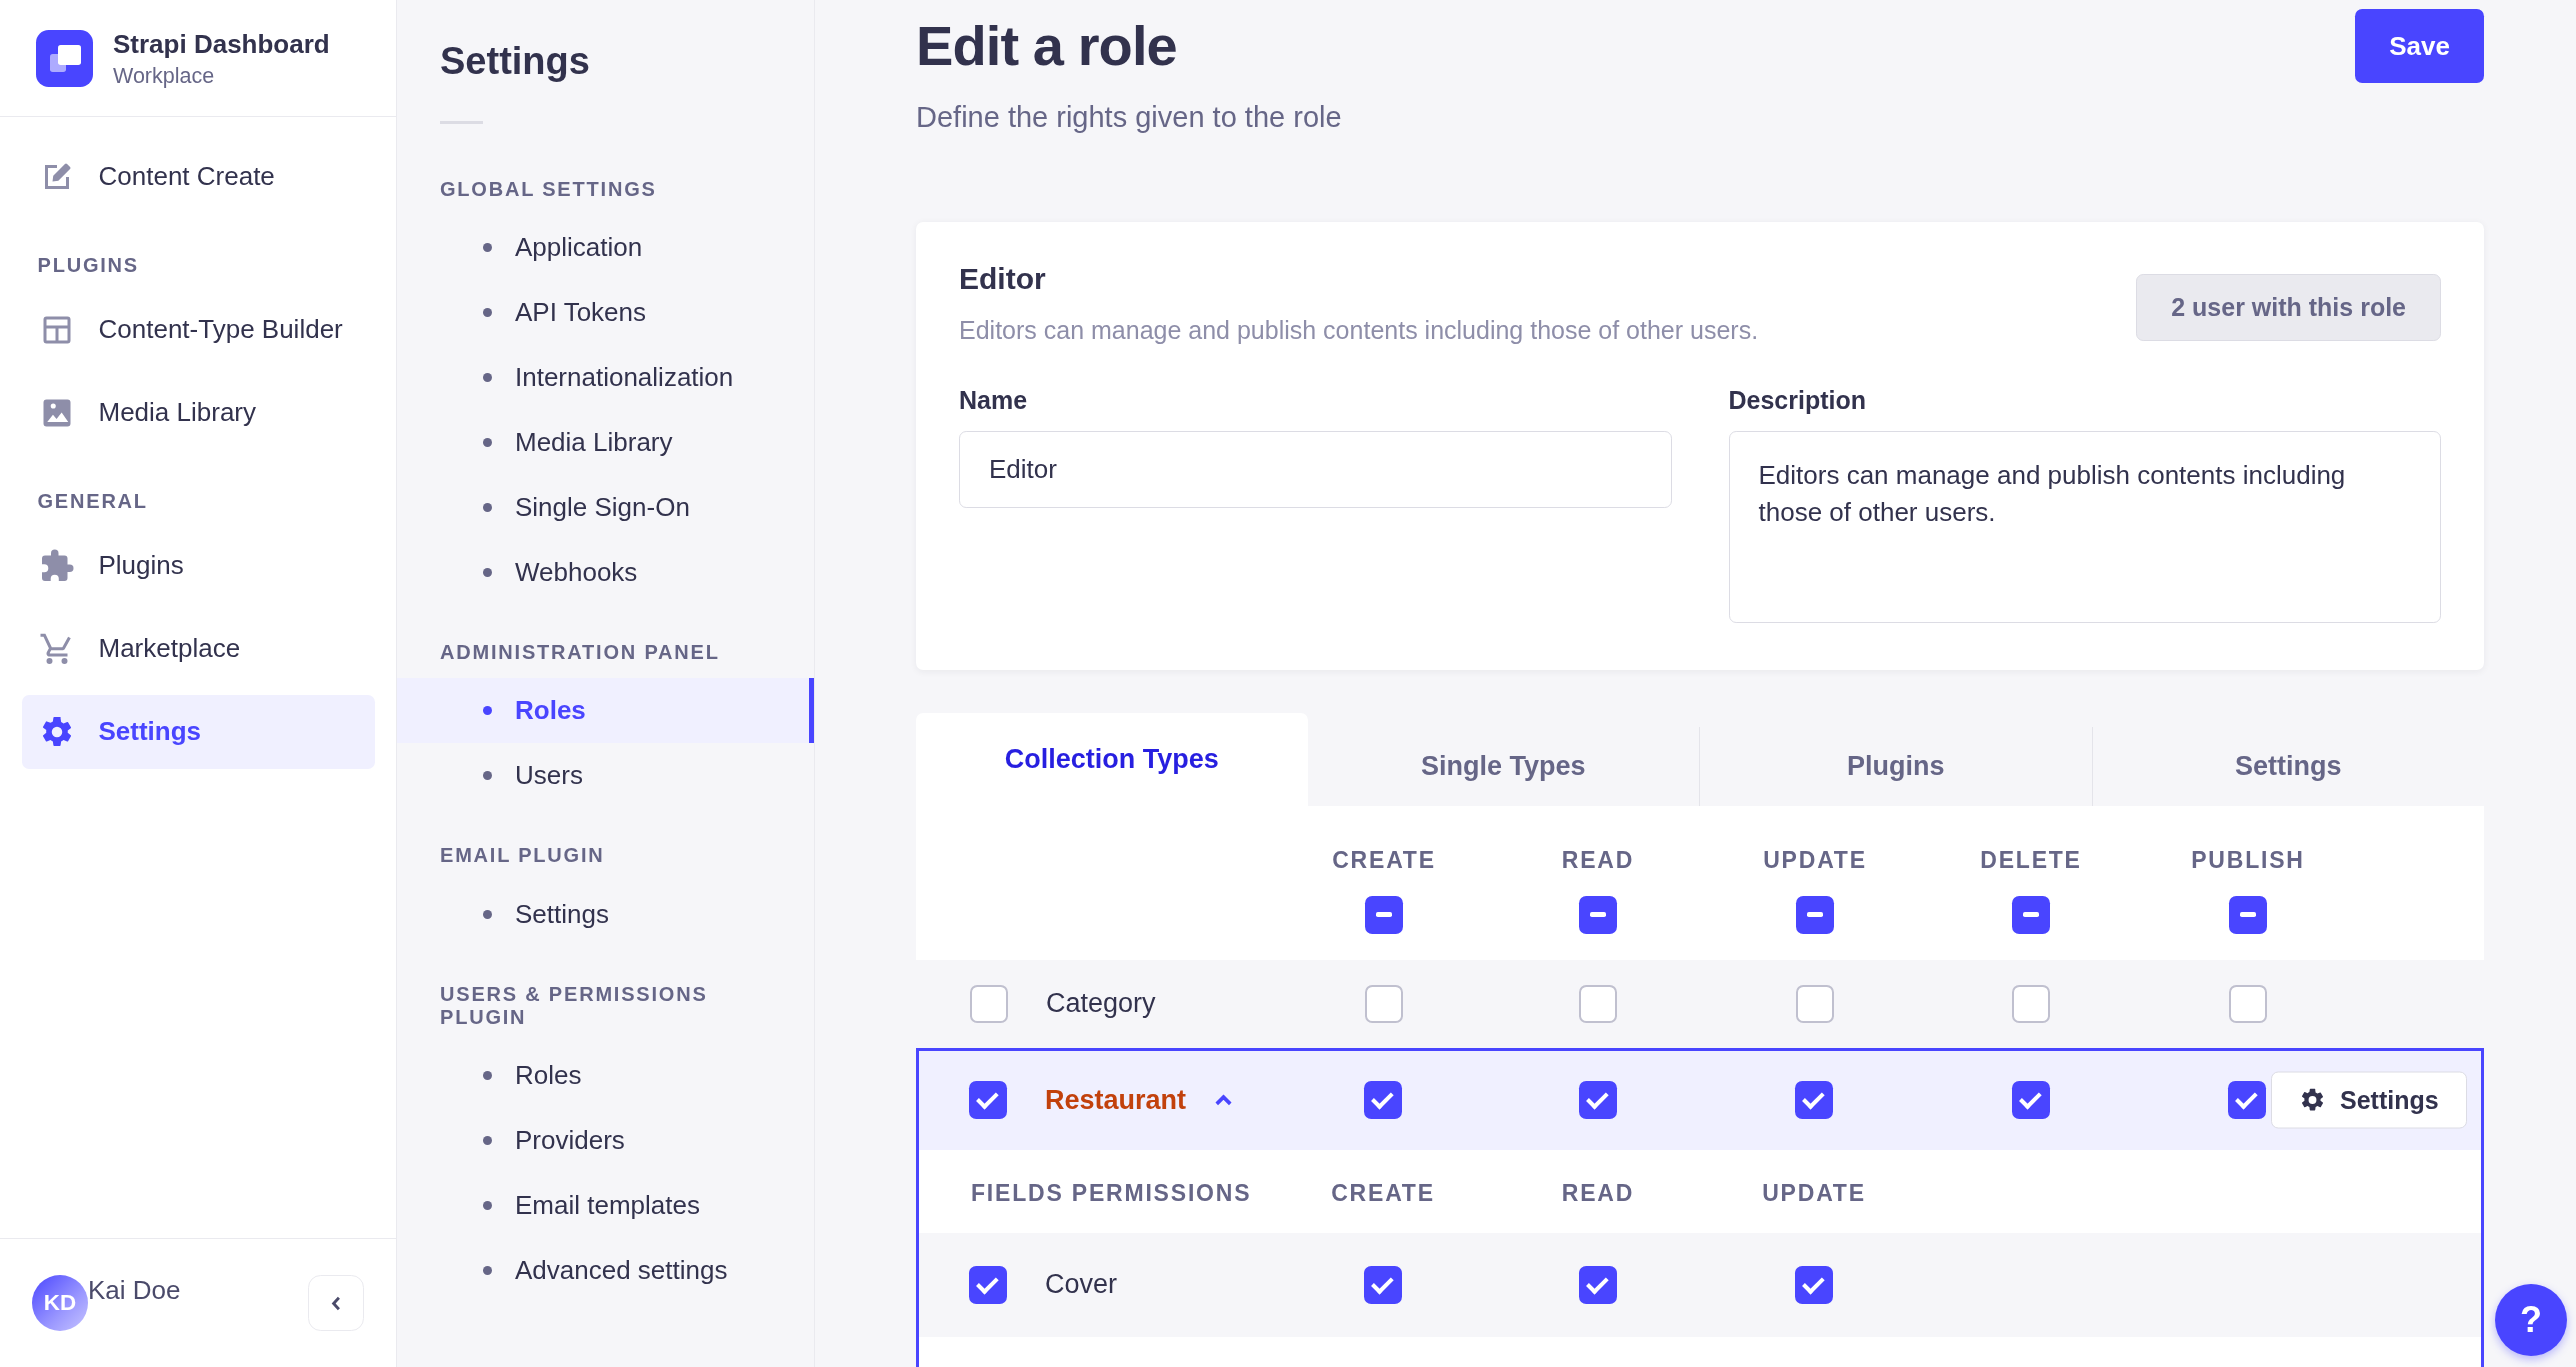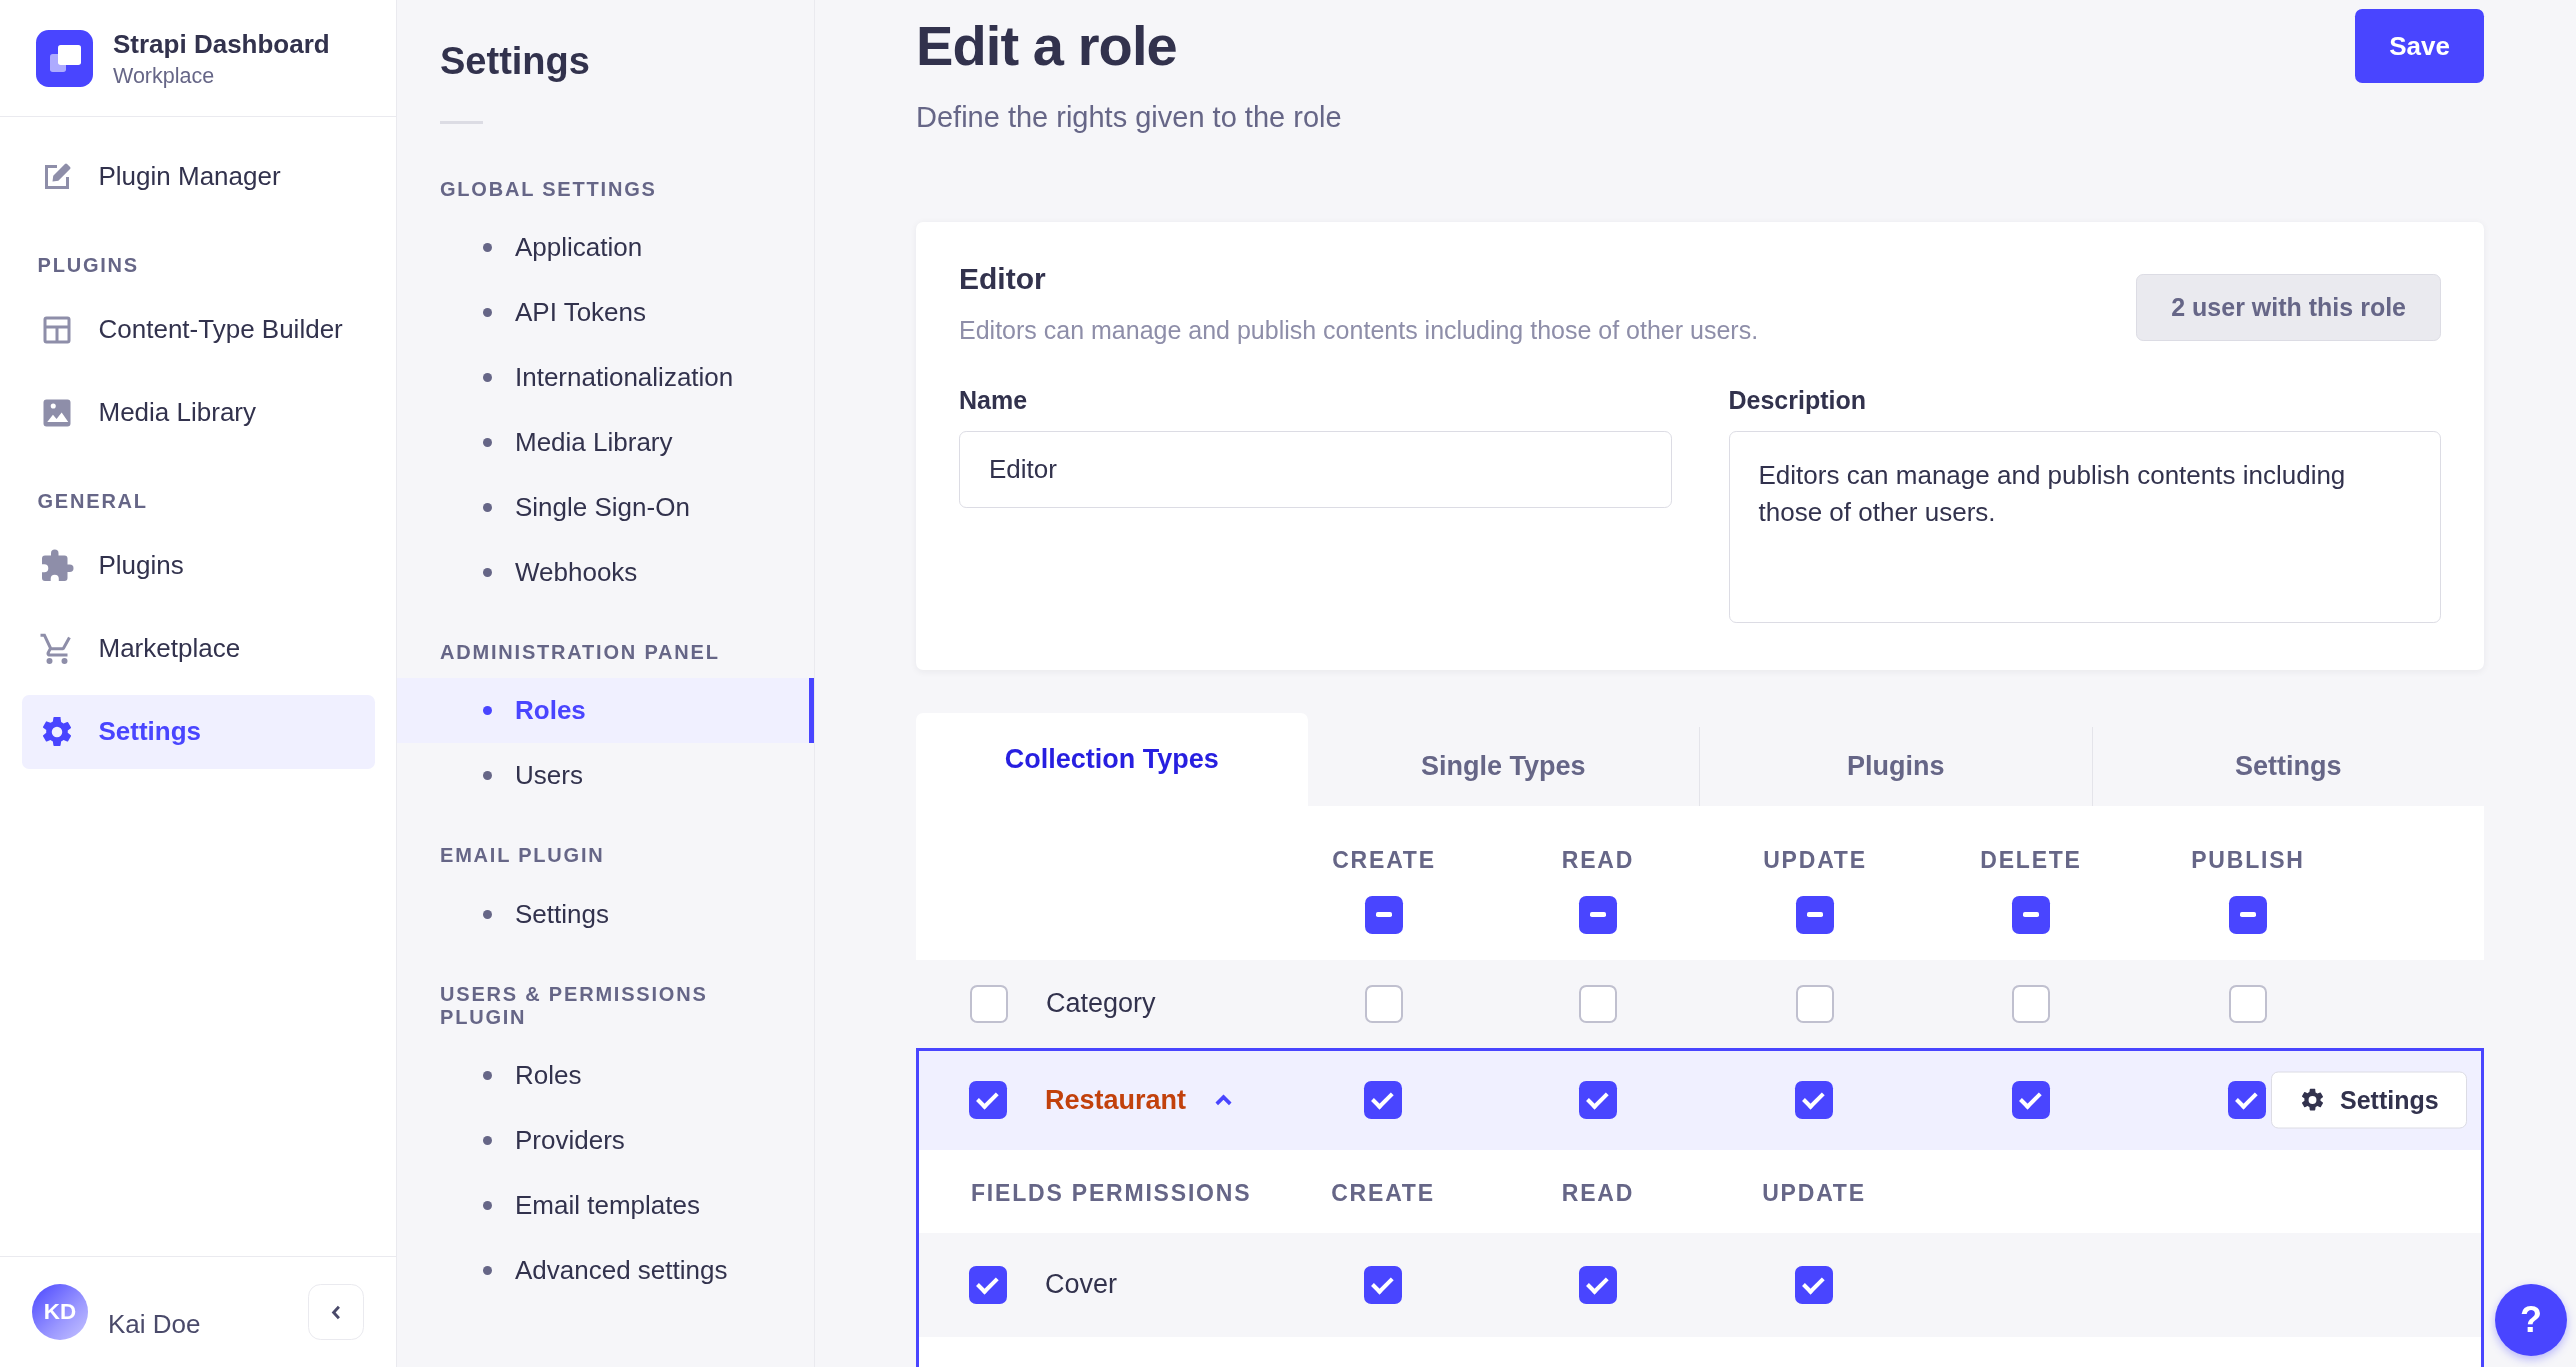--- a/index.html
+++ b/index.html
@@ -23,21 +23,21 @@
   .brand-title { font-size: 26px; font-weight: 700; color: #32324d; line-height: 1.2; }
   .brand-sub { font-size: 21.5px; color: #666687; margin-top: 3.6px; }
   .nav { padding: 23px 21.5px 0 21.5px; }
   .nav-item { display: flex; align-items: center; gap: 23px; padding: 18px 16px; border-radius: 7.2px; font-size: 26px; color: #32324d; cursor: pointer; }
   .nav-item + .nav-item { margin-top: 9px; }
   .nav-item .ic { width: 38px; height: 38px; flex: none; display: flex; align-items: center; justify-content: center; }
   .nav-item .ic svg { width: 36px; height: 36px; fill: #8e8ea9; }
   .nav-item.active { background: #f0f0ff; color: #4945ff; font-weight: 600; }
   .nav-item.active .ic svg { fill: #4945ff; }
   .nav-section { font-size: 20px; font-weight: 700; letter-spacing: 1.8px; color: #666687; text-transform: uppercase; padding: 40px 16px 16px 16px; }
-  .sidebar-footer { margin-top: auto; border-top: 1.8px solid #eaeaef; padding: 27px 32px; display: flex; align-items: flex-end; gap: 20px; }
+  .sidebar-footer { margin-top: auto; border-top: 1.8px solid #eaeaef; padding: 36px 32px; display: flex; align-items: flex-start; }
   .avatar { width: 56px; height: 56px; border-radius: 50%; background: linear-gradient(135deg,#4945ff 0%,#9a97ff 60%,#e8e7ff 130%); color:#fff; font-weight:700; font-size:22.4px; display:flex; align-items:center; justify-content:center; flex: none; }
   .user-name { font-size: 26px; color: #4a4a6a; }
   .collapse-btn { margin-left: auto; width: 56px; height: 56px; border: 1.8px solid #eaeaef; border-radius: 12.6px; background: #fff; display:flex; align-items:center; justify-content:center; cursor:pointer; }
   .collapse-btn svg { width: 23px; height: 23px; stroke: #4a4a6a; stroke-width: 3; fill: none; }
   
   .subnav { width: 418px; min-width: 418px; background: #f6f6f9; border-right: 1.8px solid #eaeaef; padding-top: 40px; }
   .subnav-title { font-size: 38px; font-weight: 700; color: #32324d; padding: 0 43px; }
   .subnav-divider { width: 43px; height: 2.7px; background: #dcdce4; margin: 38px 0 18px 43px; }
   .subnav-section-label { font-size: 20px; font-weight: 700; letter-spacing: 1.8px; color: #666687; text-transform: uppercase; padding: 36px 43px 14.4px 43px; }
   .subnav-item { display: flex; align-items: center; gap: 23px; padding: 17px 43px 17px 86px; font-size: 26px; color: #32324d; cursor: pointer; position: relative; }
@@ -112,21 +112,21 @@
       <div class="brand-sub">Workplace</div>
     </div>
   </div>
   <nav class="nav">
     <div class="nav-item">
       <span class="ic">
         <svg viewBox="0 0 24 24">
             <path d="M4 4h8v2H6v12h12v-6h2v8H4V4zm16.7 1.3l-2-2a1 1 0 0 0-1.4 0l-7.8 7.8L9 15l3.9-.5 7.8-7.8a1 1 0 0 0 0-1.4z"></path>
           </svg>
       </span>
-      <span>Plugin Manager</span>
+      <span>Content Create</span>
     </div>
     <div class="nav-section">Plugins</div>
     <div class="nav-item">
       <span class="ic">
         <svg viewBox="0 0 24 24">
             <path d="M3 5a2 2 0 0 1 2-2h14a2 2 0 0 1 2 2v14a2 2 0 0 1-2 2H5a2 2 0 0 1-2-2V5zm2 0v4h14V5H5zm0 6v8h6v-8H5zm8 0v8h6v-8h-6z"></path>
           </svg>
       </span>
       <span>Content-Type Builder</span>
     </div>

